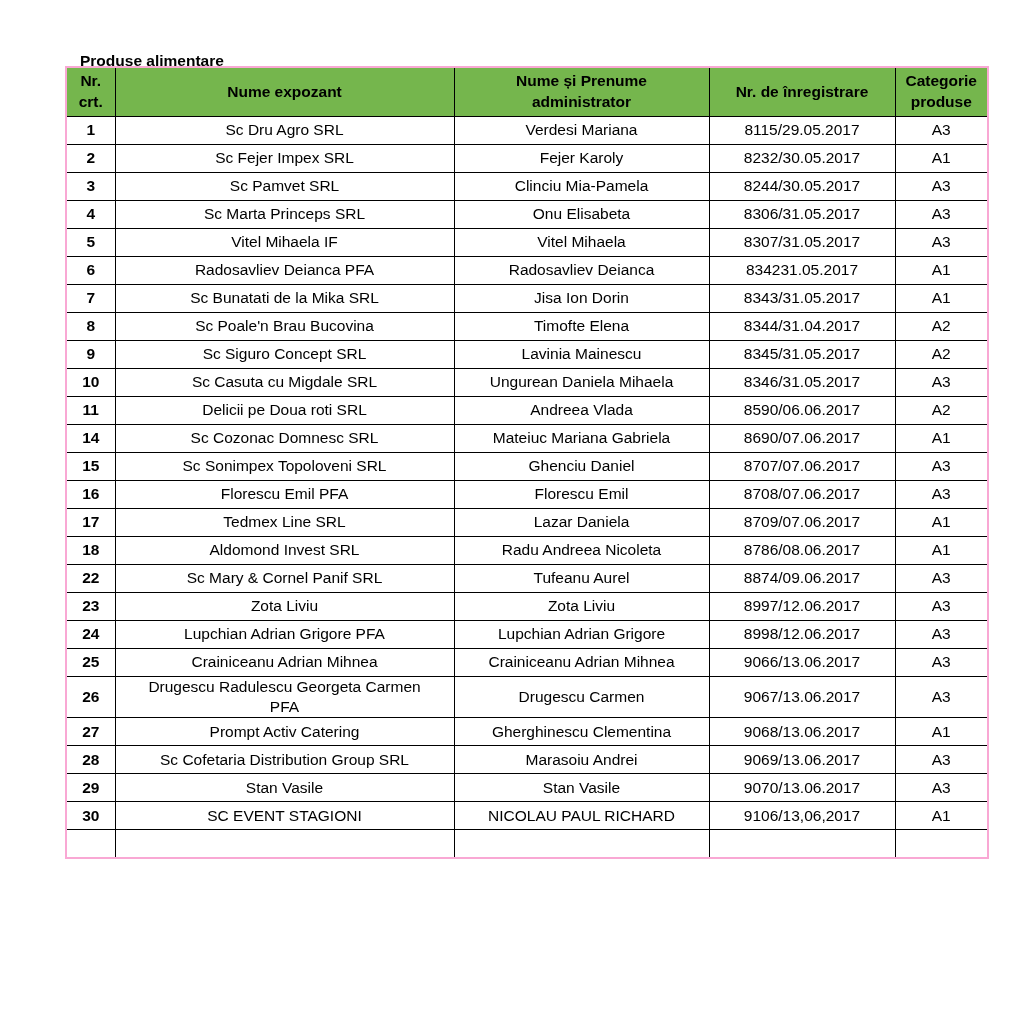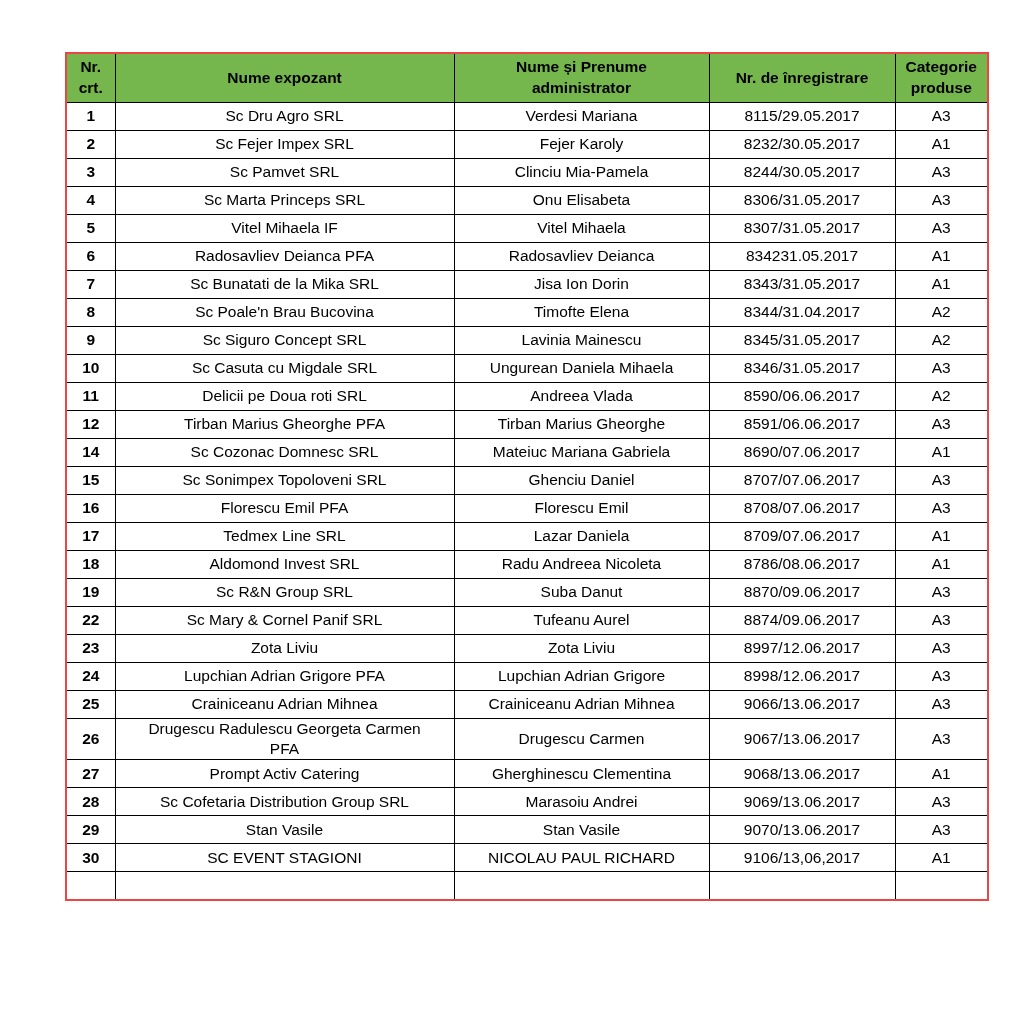--- a/index.html
+++ b/index.html
@@ -26,25 +26,25 @@
     left: 68px;
     top: 40px;
     margin: 12px;
     font-size: 15.5px;
     font-weight: bold;
     color: #000000;
   }
   table.data-table {
     position: absolute;
     left: 65px;
-    top: 52px;
+    top: 66px;
     width: 922px;
     border-collapse: collapse;
     table-layout: fixed;
-    border: 2px solid #ef4444;
+    border: 2px solid #f9a8d4;
   }
   table.data-table th {
     background: var(--header-bg, #75B64D);
     border: 1px solid #000000;
     font-size: 15.5px;
     font-weight: bold;
     text-align: center;
     vertical-align: middle;
     height: 46px;
     padding: 1px 4px;
@@ -166,27 +166,20 @@
           <td>A3</td>
         </tr>
         <tr>
           <td class="num">11</td>
           <td>Delicii pe Doua roti SRL</td>
           <td>Andreea Vlada</td>
           <td>8590/06.06.2017</td>
           <td>A2</td>
         </tr>
         <tr>
-          <td class="num">12</td>
-          <td>Tirban Marius Gheorghe PFA</td>
-          <td>Tirban Marius Gheorghe</td>
-          <td>8591/06.06.2017</td>
-          <td>A3</td>
-        </tr>
-        <tr>
           <td class="num">14</td>
           <td>Sc Cozonac Domnesc SRL</td>
           <td>Mateiuc Mariana Gabriela</td>
           <td>8690/07.06.2017</td>
           <td>A1</td>
         </tr>
         <tr>
           <td class="num">15</td>
           <td>Sc Sonimpex  Topoloveni SRL</td>
           <td>Ghenciu Daniel</td>
@@ -206,27 +199,20 @@
           <td>Lazar Daniela</td>
           <td>8709/07.06.2017</td>
           <td>A1</td>
         </tr>
         <tr>
           <td class="num">18</td>
           <td>Aldomond Invest SRL</td>
           <td>Radu Andreea Nicoleta</td>
           <td>8786/08.06.2017</td>
           <td>A1</td>
-        </tr>
-        <tr>
-          <td class="num">19</td>
-          <td>Sc R&amp;N Group SRL</td>
-          <td>Suba Danut</td>
-          <td>8870/09.06.2017</td>
-          <td>A3</td>
         </tr>
         <tr>
           <td class="num">22</td>
           <td>Sc Mary &amp; Cornel Panif SRL</td>
           <td>Tufeanu Aurel</td>
           <td>8874/09.06.2017</td>
           <td>A3</td>
         </tr>
         <tr>
           <td class="num">23</td>

